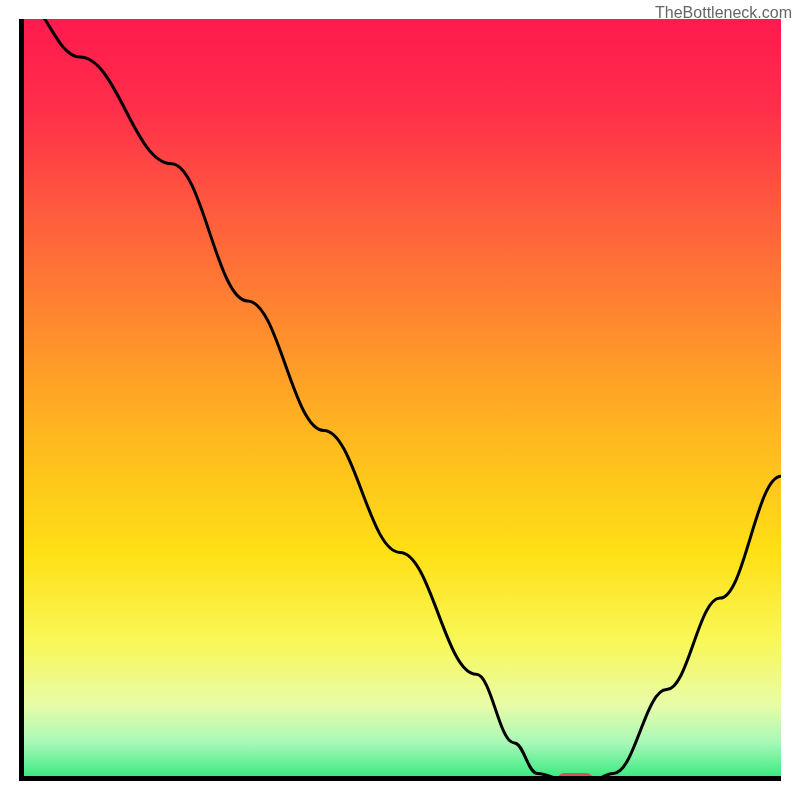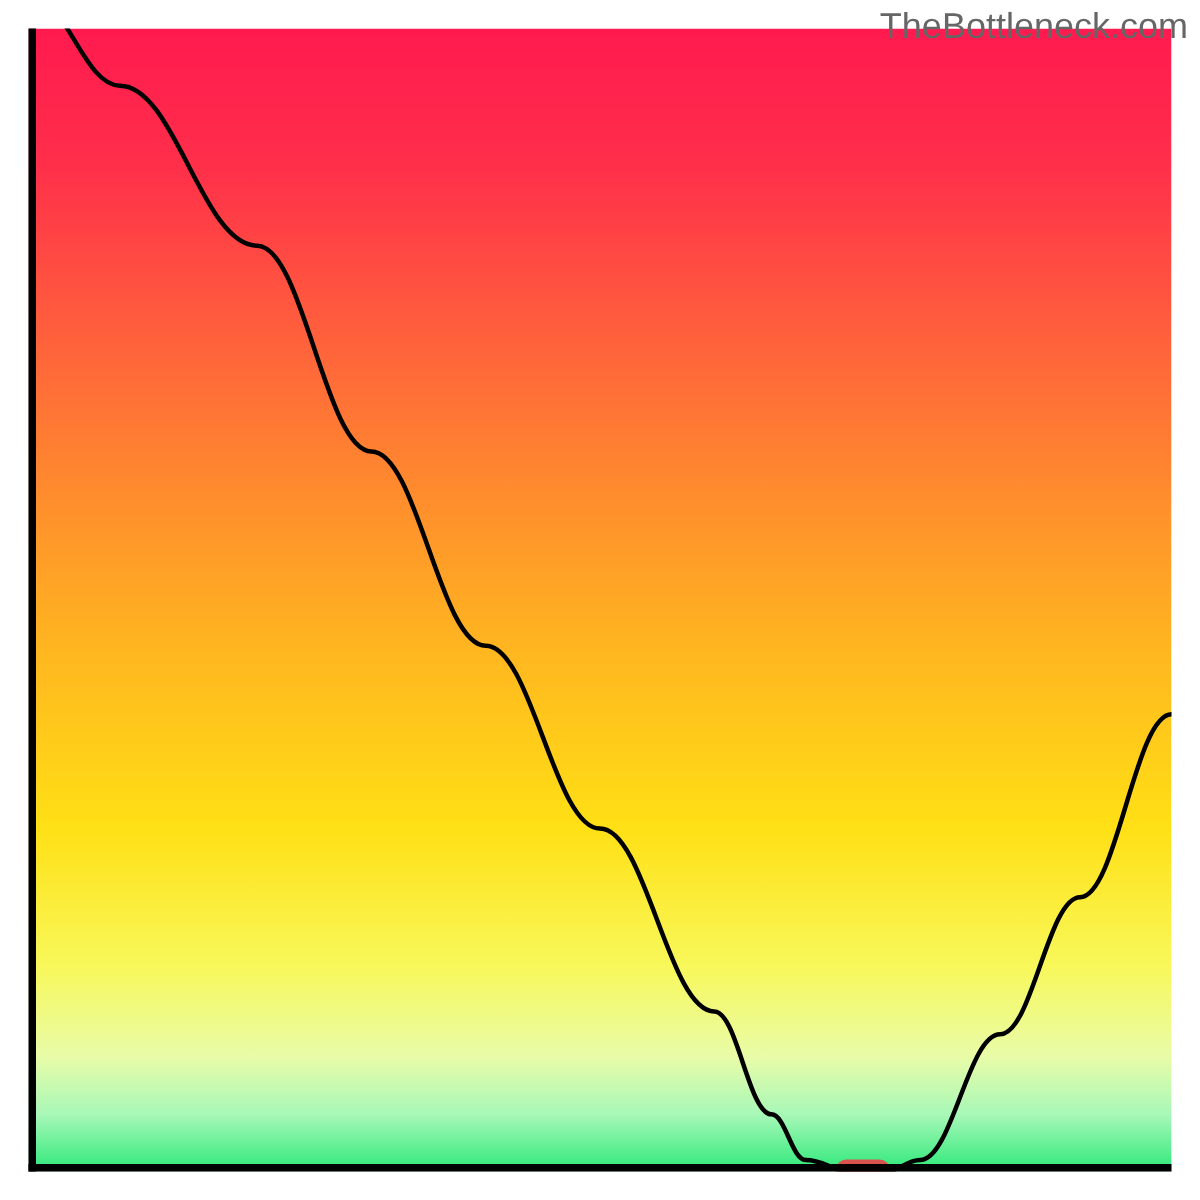--- a/index.html
+++ b/index.html
@@ -8,21 +8,21 @@
     width: 800px;
     height: 800px;
     background: #ffffff;
     font-family: Arial, sans-serif;
     position: relative;
   }
   .watermark {
     position: absolute;
     top: 4px;
     right: 8px;
-    font-size: 24px;
+    font-size: 16px;
     font-weight: 500;
     color: #666666;
     z-index: 10;
   }
   .chart-container {
     position: absolute;
     left: 19px;
     top: 19px;
     width: 762px;
     height: 762px;

